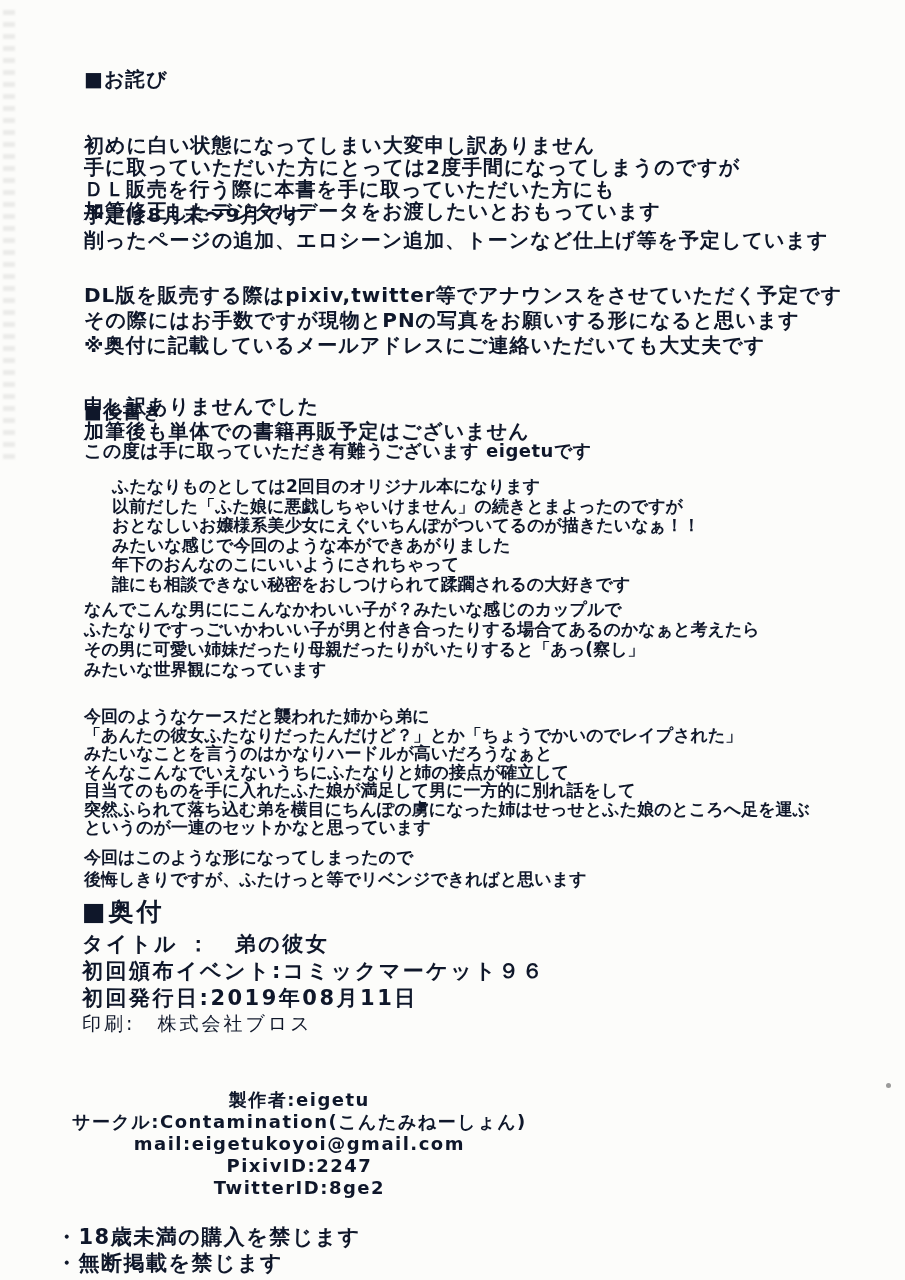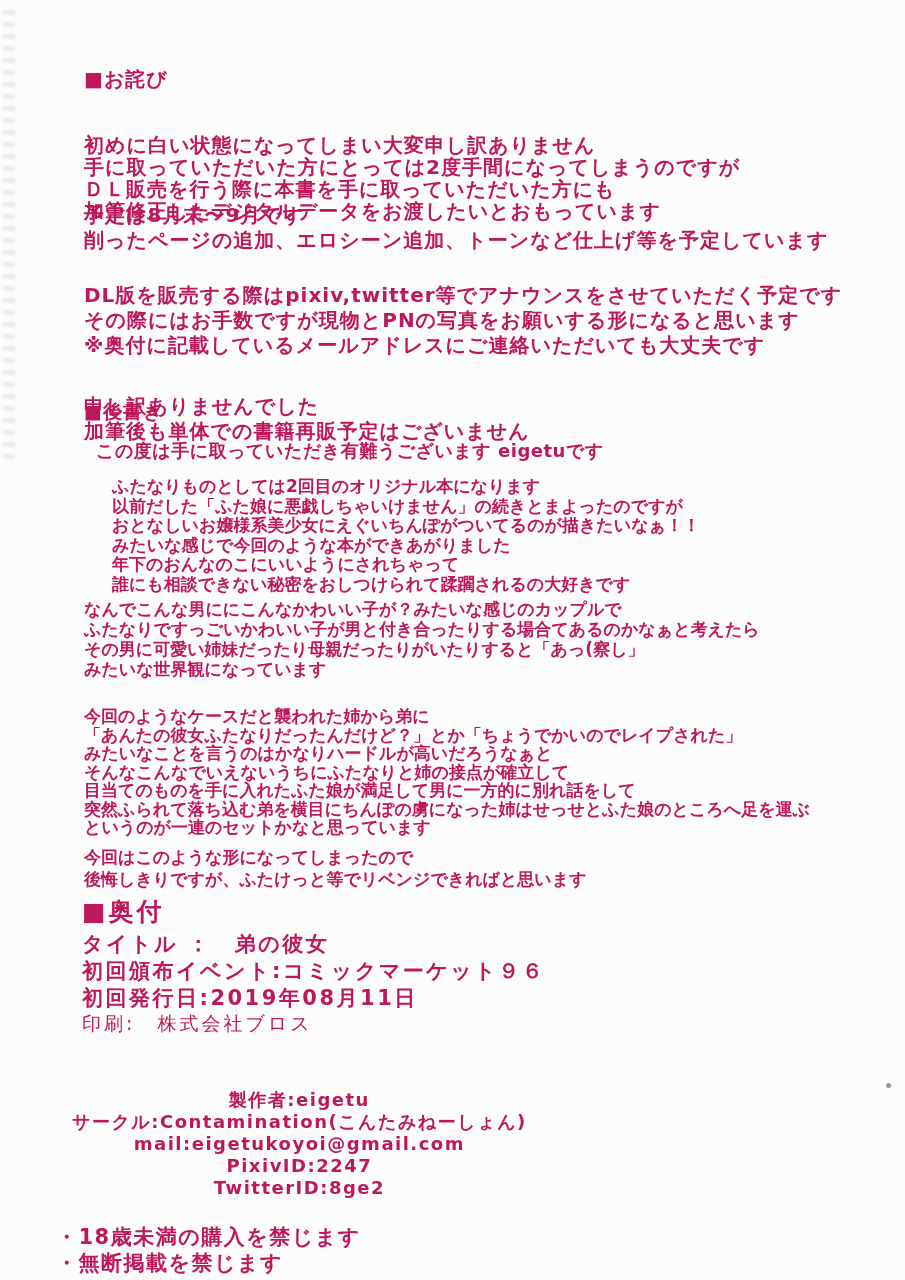--- a/index.html
+++ b/index.html
@@ -5,21 +5,21 @@
   html,body{margin:0;padding:0;}
   body{
     width:905px;height:1280px;
     background:#e8e8e8;
     font-family:"DejaVu Sans","Liberation Sans",sans-serif;
   }
   .page{
     position:relative;
     width:905px;height:1280px;
     background:#fcfcfa;
-    color:#be185d;
+    color:#0f172a;
     overflow:hidden;
   }
   
   .edge-artifact{
     position:absolute;left:3px;top:10px;width:12px;height:450px;
     background:repeating-linear-gradient(
       to bottom,
       rgba(90,90,90,0.10) 0px, rgba(90,90,90,0.10) 5px,
       rgba(0,0,0,0) 5px, rgba(0,0,0,0) 12px);
     filter:blur(1px);
@@ -32,21 +32,21 @@
   .blk .line{white-space:pre;}
 
   
   .sec-a{left:84px;top:24px;font-size:20px;font-weight:700;line-height:22px;letter-spacing:1px;}
   .sec-b{left:84px;top:153px;font-size:20px;font-weight:700;line-height:25px;letter-spacing:1px;}
   .sec-c{left:84px;top:233px;font-size:20px;font-weight:700;line-height:25px;letter-spacing:1px;}
   .sec-d{left:84px;top:344px;font-size:20px;font-weight:700;line-height:25px;letter-spacing:1px;}
 
   
   .aw-head{left:84px;top:399px;font-size:19px;font-weight:700;letter-spacing:1px;}
-  .aw-greet{left:84px;top:439px;font-size:18px;font-weight:600;letter-spacing:0.5px;margin-left:12px;}
+  .aw-greet{left:84px;top:439px;font-size:18px;font-weight:600;letter-spacing:0.5px;}
   .aw-p1{left:84px;top:477px;font-size:17px;font-weight:600;line-height:19.5px;margin-left:28px;}
   .aw-p2{left:84px;top:599px;font-size:17px;font-weight:600;line-height:20px;}
   .aw-p3{left:84px;top:707px;font-size:17px;font-weight:600;line-height:18.5px;}
   .aw-p4{left:84px;top:846px;font-size:17px;font-weight:600;line-height:22px;}
 
   
   .col-head{left:82px;top:895px;font-size:25px;font-weight:700;letter-spacing:3px;}
   .col-lines{left:82px;top:931px;font-size:21px;font-weight:700;line-height:27px;letter-spacing:2.5px;}
   .printer{left:82px;top:1011px;font-size:19px;font-weight:400;letter-spacing:3px;}
   .credits{left:72px;top:1089px;font-size:18px;font-weight:600;line-height:22px;letter-spacing:1.5px;text-align:center;}

